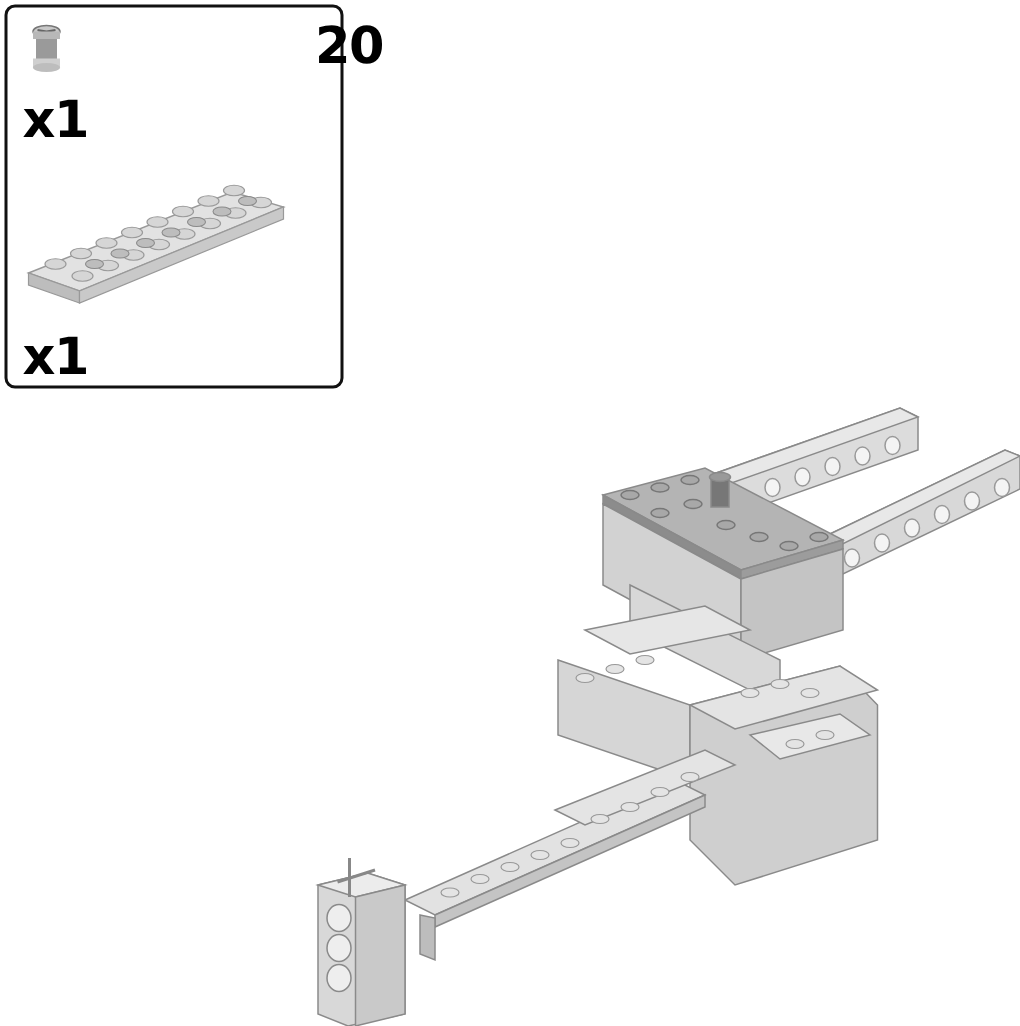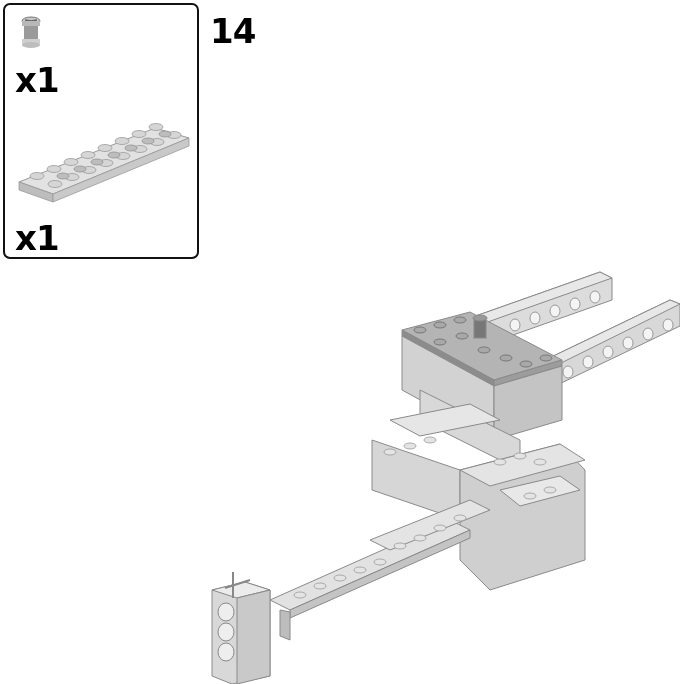--- a/index.html
+++ b/index.html
@@ -1,17 +1,17 @@
 <!DOCTYPE html>
 <html><head>
 <meta charset="utf-8">
 <style>
   html, body { margin:0; padding:0; background:#ffffff; }
   body { width:680px; height:684px; position:relative; overflow:hidden; font-family:"DejaVu Sans", sans-serif; }
-  .parts-panel { position:absolute; left:3px; top:3px; width:192px; height:252px; border:2px solid #111; border-radius:7px; background:#fff; }
+  .parts-panel { position:absolute; left:3px; top:3px; width:192px; height:252px; border:2px solid #111; border-radius:7px; background:#fff;padding-left:30px; }
   .qty { position:absolute; font-family:"DejaVu Sans", sans-serif; font-weight:bold; font-size:34px; color:#000; letter-spacing:-1px; line-height:1; }
   .step-number { position:absolute; left:210px; top:14px; font-family:"DejaVu Sans", sans-serif; font-weight:bold; font-size:34px; color:#000; line-height:1; letter-spacing:-1px; }
   .part-icon { position:absolute; }
   .model { position:absolute; left:0; top:0; width:680px; height:684px; }
 </style>
 </head>
 <body>
 
 <div class="parts-panel">
 
@@ -53,21 +53,21 @@
         <ellipse cx="82" cy="52" rx="6" ry="3"></ellipse>
       <ellipse cx="99" cy="45" rx="6" ry="3"></ellipse>
         <ellipse cx="116" cy="38" rx="6" ry="3"></ellipse>
         <ellipse cx="133" cy="31" rx="6" ry="3"></ellipse>
         <ellipse cx="150" cy="24" rx="6" ry="3"></ellipse>
     </g>
   </svg>
   <div class="qty" style="left:10px;top:216px">x1</div>
 </div>
 
-<div class="step-number">14</div>
+<div class="step-number">20</div>
 
 <svg class="model" viewBox="0 0 680 684">
   <g stroke="#8a8a8a" stroke-width="1">
 
     <polygon points="470,318 600,272 612,278 612,300 482,346" fill="#dcdcdc"></polygon>
     <polygon points="470,318 600,272 612,278 482,324" fill="#e8e8e8"></polygon>
 
     <polygon points="545,360 670,300 680,304 680,326 555,386" fill="#d8d8d8"></polygon>
     <polygon points="545,360 670,300 680,304 555,366" fill="#e8e8e8"></polygon>
     <g fill="#f4f4f4" stroke="#999">

